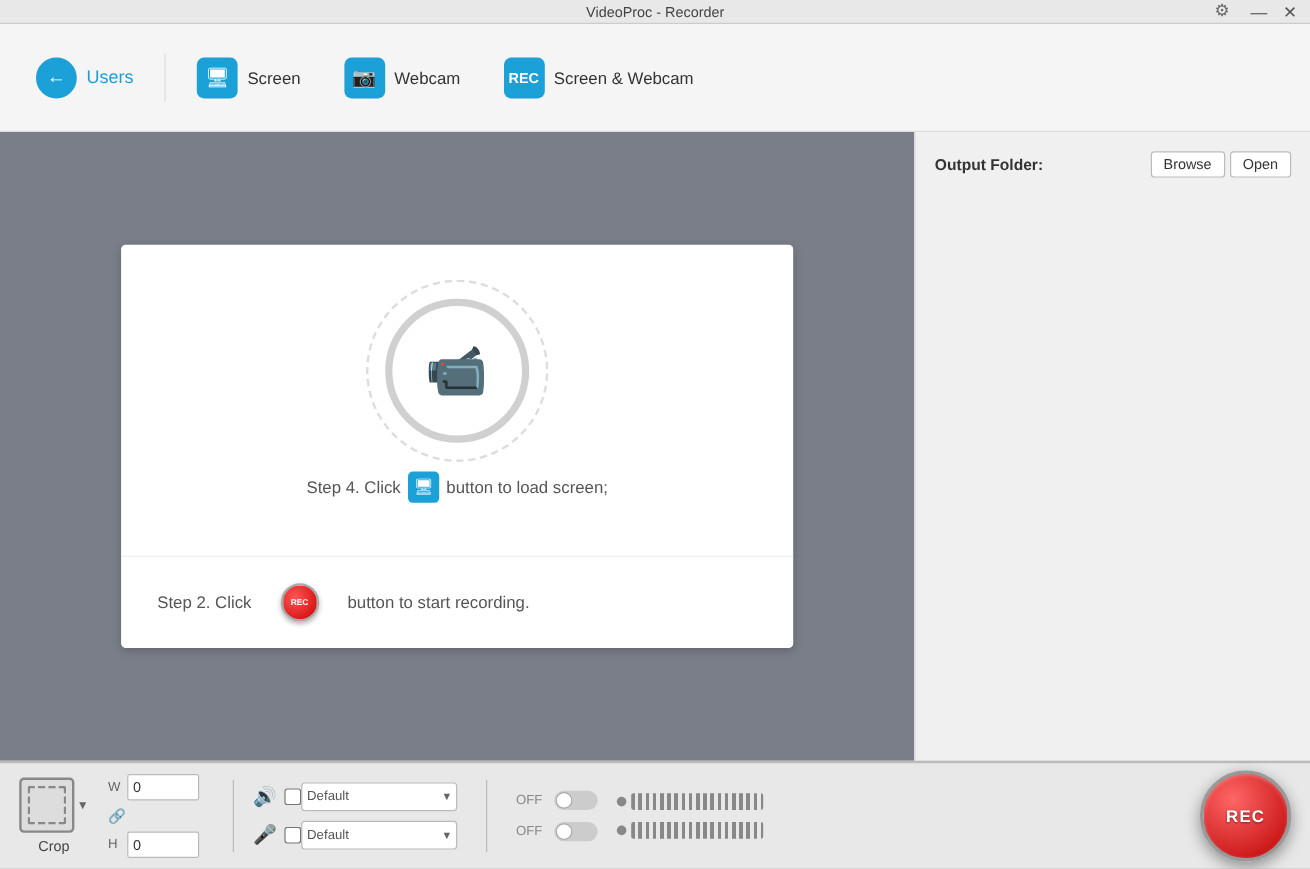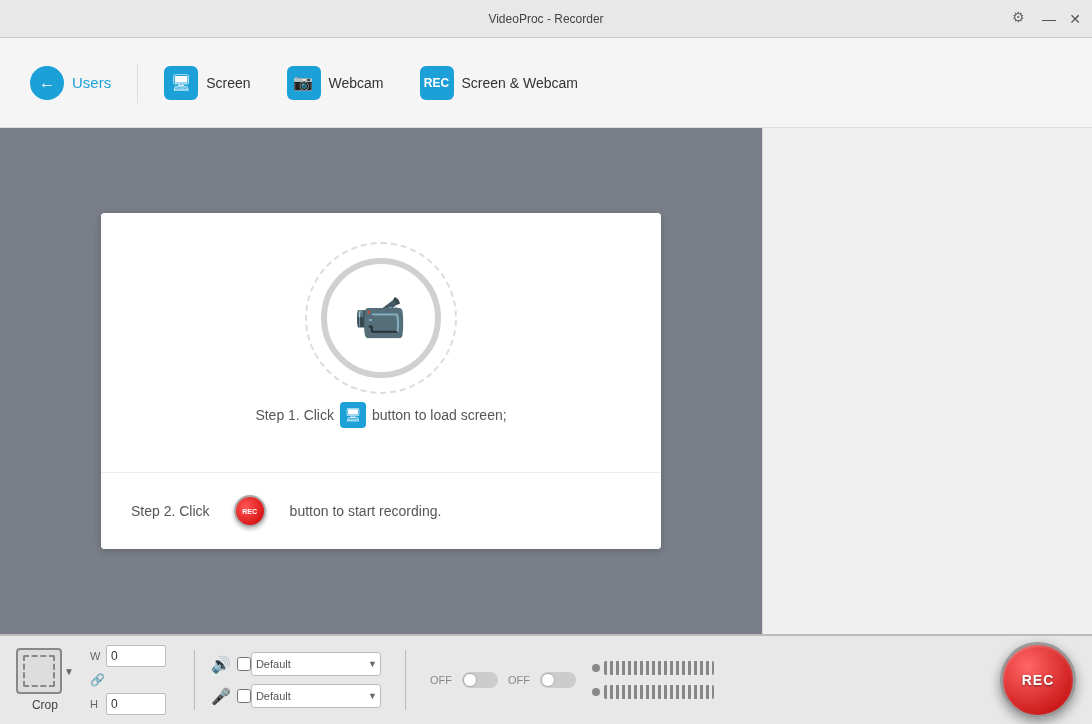--- a/index.html
+++ b/index.html
@@ -9,21 +9,21 @@
       background: #c8c8c8;
       font-family: 'Segoe UI', Arial, sans-serif;
       font-size: 13px;
       overflow: hidden;
       display: flex;
       flex-direction: column;
     }
 
     
     .title-bar {
-      height: 38px;
+      height: 20px;
       background: #e8e8e8;
       display: flex;
       align-items: center;
       justify-content: center;
       position: relative;
       border-bottom: 1px solid #ccc;
     }
     .title-bar-title {
       font-size: 12px;
       color: #444;
@@ -403,21 +403,21 @@
       position: absolute;
       right: 4px;
       font-size: 9px;
       color: #666;
       pointer-events: none;
     }
 
     
     .toggle-section {
       display: flex;
-      flex-direction: row;
+      flex-direction: column;
       gap: 10px;
       margin: 0 8px;
     }
     .toggle-row {
       display: flex;
       align-items: center;
       gap: 6px;
     }
     .toggle-label {
       font-size: 11px;
@@ -534,39 +534,46 @@
 <div class="main-content">
 
   <div class="preview-area">
     <div class="preview-container">
 
       <div class="preview-top">
         <div class="camera-icon-area">
           <span class="camera-icon-inner">📹</span>
         </div>
         <div class="step1-text">
-          <span>Step 1. Click</span>
+          <span>Step 4. Click</span>
           <div class="inline-screen-btn">🖥</div>
           <span>button to load screen;</span>
         </div>
       </div>
 
       <div class="preview-bottom">
         <div class="step2-text">
           <span>Step 2. Click</span>
           <div class="inline-rec-btn">
             <span style="font-size:7px;font-weight:bold;color:white;">REC</span>
           </div>
           <span>button to start recording.</span>
         </div>
       </div>
     </div>
   </div>
 
   <div class="right-panel">
+    <div class="output-folder-header">
+      <span class="output-folder-label">Output Folder:</span>
+      <div class="output-folder-btns">
+        <button class="small-btn">Browse</button>
+        <button class="small-btn">Open</button>
+      </div>
+    </div>
   </div>
 
 </div>
 
 <div class="bottom-bar">
 
   <div class="crop-section">
     <div class="crop-btn-area">
       <div class="crop-icon-box">
         <div class="crop-dashes"></div>

